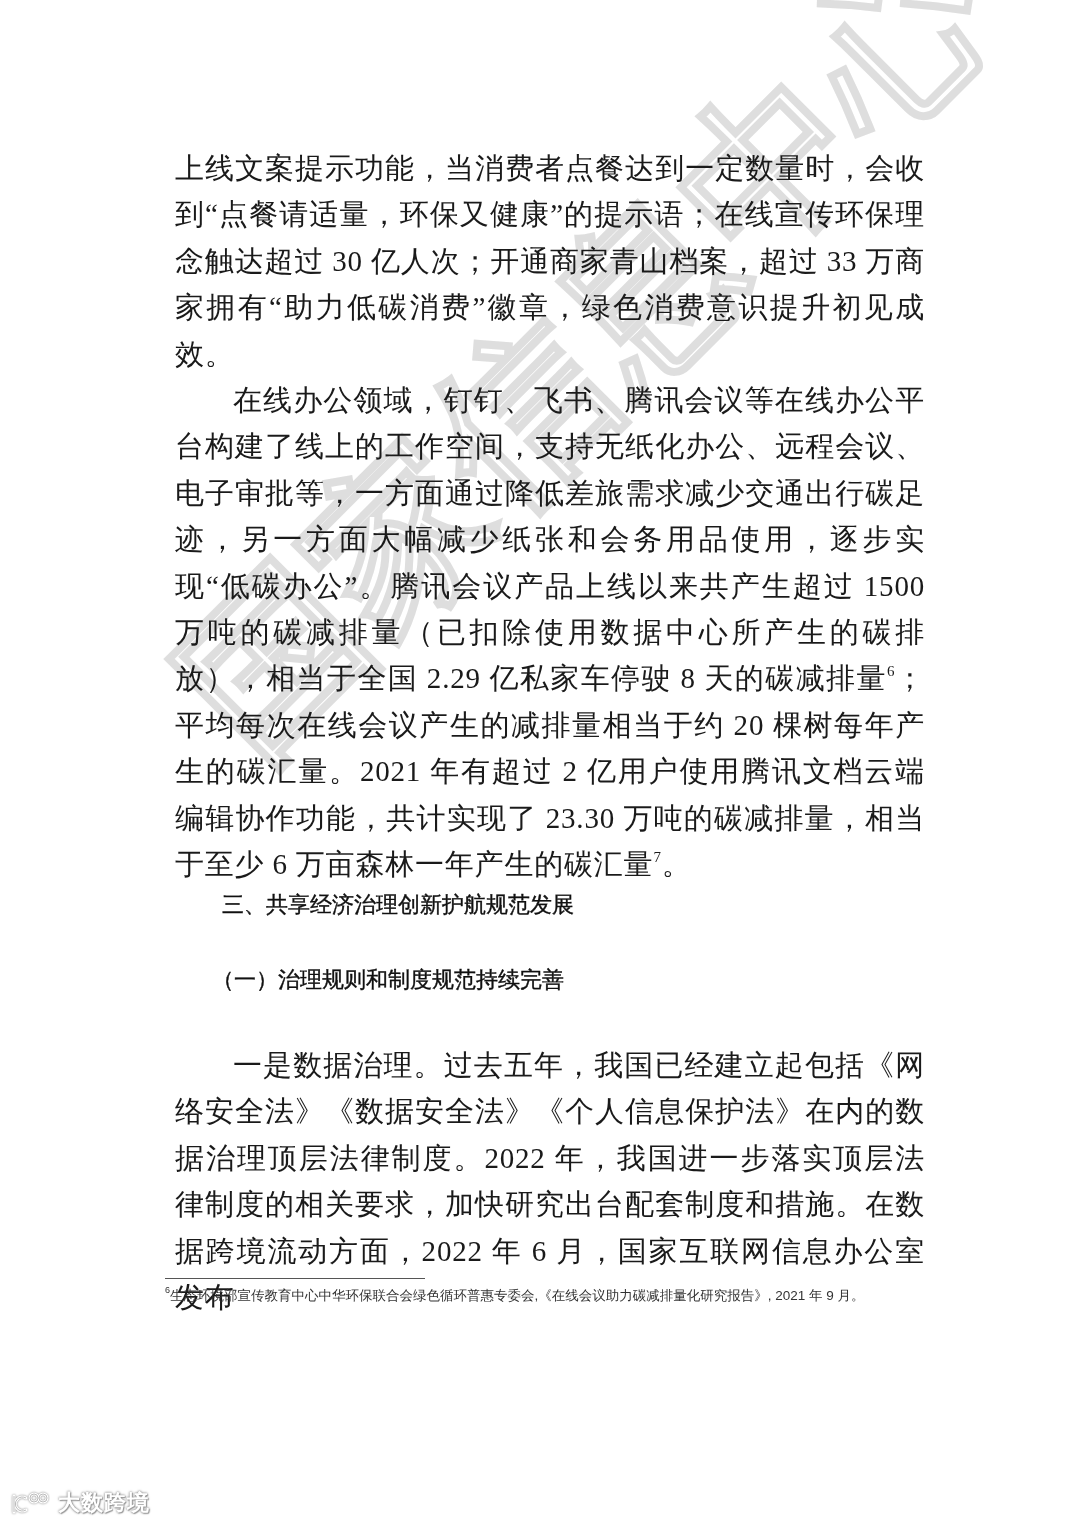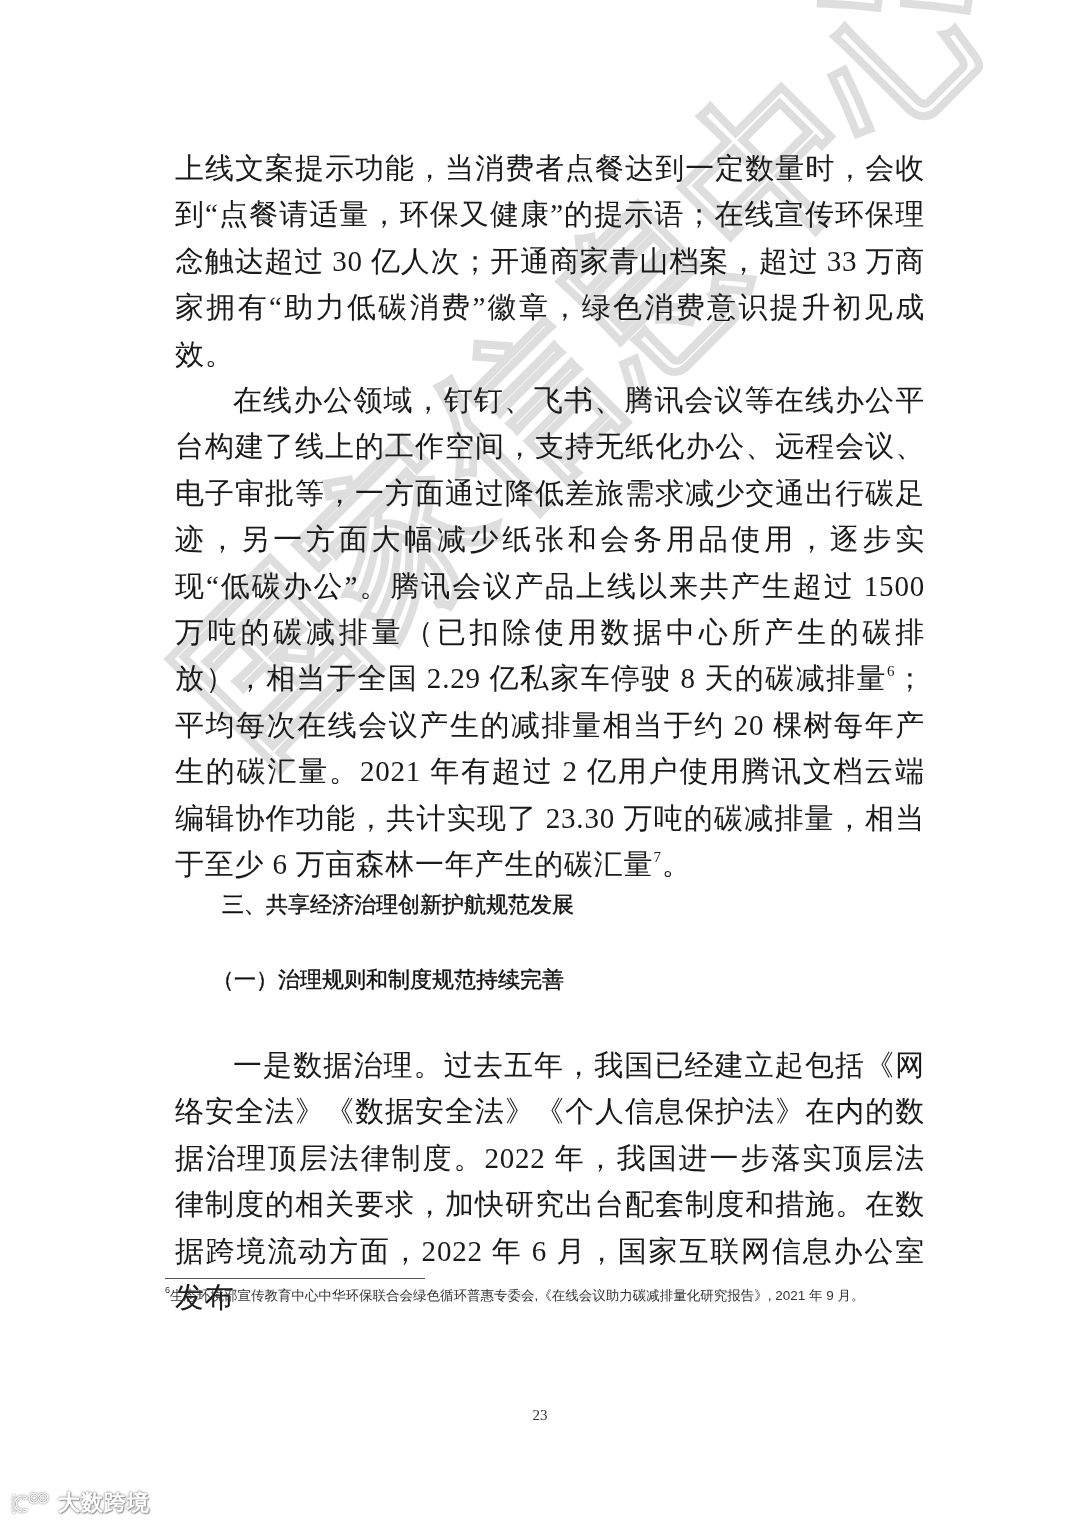--- a/index.html
+++ b/index.html
@@ -147,21 +147,20 @@
     <span>一是数据治理。过去五年，我国已经建立起包括《网络安全法》《数据安全法》《个人信息保护法》在内的数据治理顶层法律制度。2022 年，我国进一步落实顶层法律制度的相关要求，加快研究出台配套制度和措施。在数据跨境流动方面，2022 年 6 月，国家互联网信息办公室发布</span>
   </p>
 
   <div class="footnote-rule"></div>
 
   <p class="footnote" style="top:1284px;">
     <sup>6</sup><span>生态环境部宣传教育中心中华环保联合会绿色循环普惠专委会,《在线会议助力碳减排量化研究报告》, 2021 年 9 月。</span>
   </p>
 
 
-  <div class="page-number">23</div>
 
   <div class="brand">
     <svg class="brand-logo" viewBox="0 0 40 26">
       <g fill="none" stroke="#ffffff" stroke-width="3" style="filter: drop-shadow(0 0 1px #888);">
         <path d="M4 6 L4 22" stroke-linecap="round"></path>
         <path d="M16 8 A7 7 0 1 0 16 20" stroke-linecap="round"></path>
         <circle cx="24" cy="8" r="4"></circle>
         <circle cx="33" cy="8" r="4"></circle>
       </g>
       <g fill="none" stroke="#aaaaaa" stroke-width="0.8">

